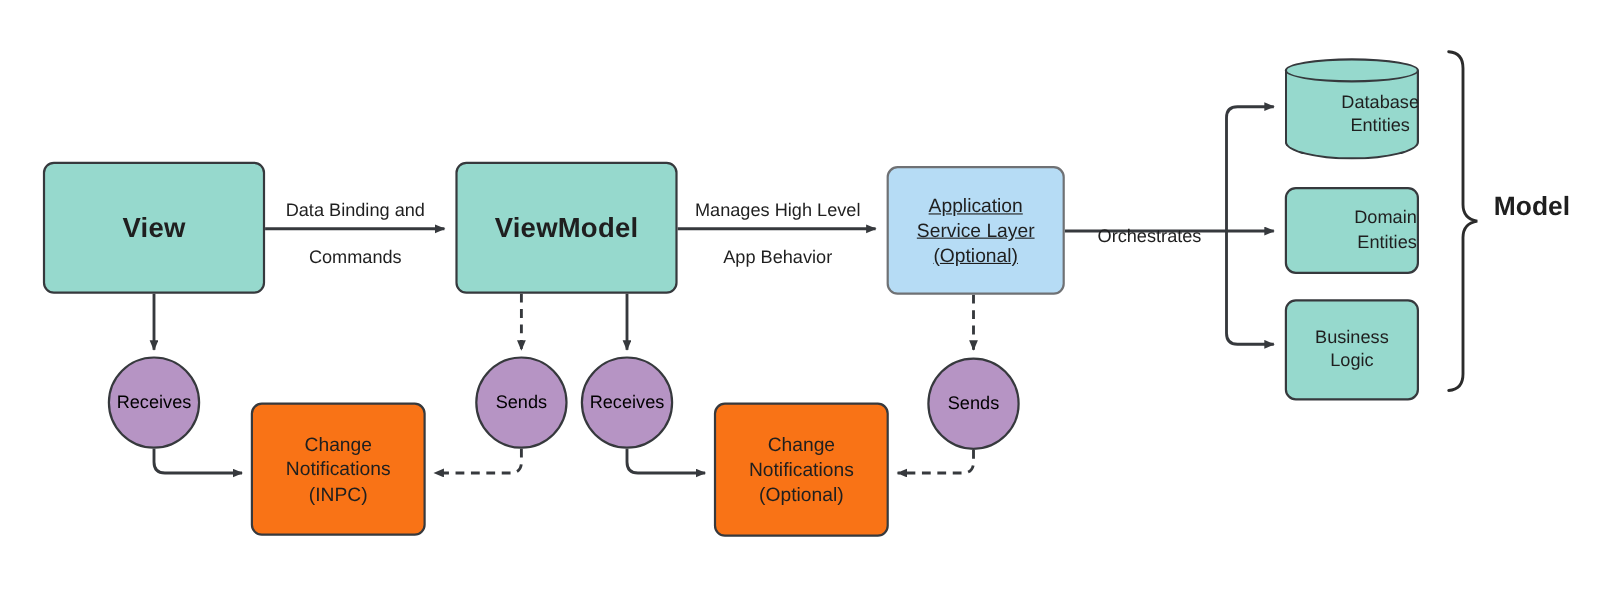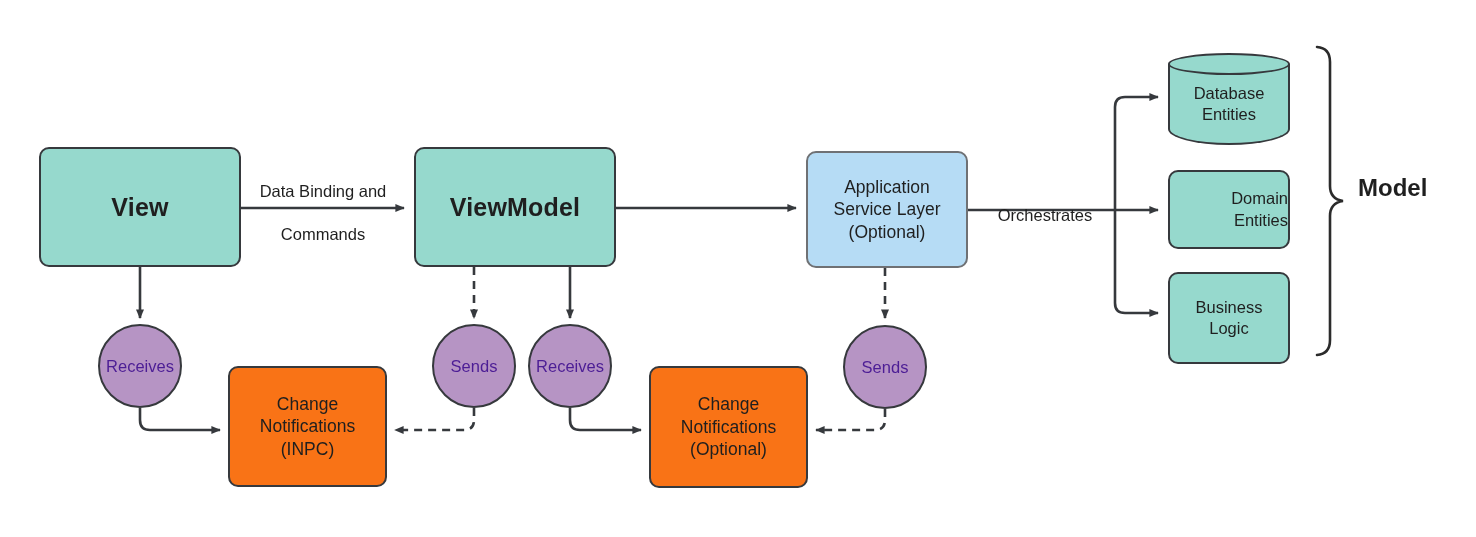--- a/index.html
+++ b/index.html
@@ -18,34 +18,34 @@
     display:flex;align-items:center;justify-content:center;
     text-align:center;
     color:#1f1f1f;
     line-height:1.28;
   }
   .box{
     border:2px solid #36393d;
     border-radius:10px;
   }
   .teal{background:#96d9cd;}
-  .blue{background:#b6dcf5;border-color:#6f7174;}
+  .blue{background:#b6dcf5;border-color:#6f7174;text-decoration:underline;}
   .yellow{background:#f97316;border-color:#36393d;}
 
   .title-lg{font-size:25px;font-weight:bold;letter-spacing:.2px;}
   .txt-md{font-size:17.5px;}
   .txt-sm{font-size:16.5px;}
 
   .circle{
     position:absolute;
     border-radius:50%;
     background:#b694c4;
     border:2px solid #36393d;
     display:flex;align-items:center;justify-content:center;
-    font-size:16.5px;color:#4c1d95;
+    font-size:16.5px;color:#000000;
     box-sizing:border-box;
     text-align:center;
   }
 
   .edge-label{
     position:absolute;
     font-size:16.5px;
     color:#1f1f1f;
     text-align:center;
     line-height:1.3;
@@ -63,21 +63,21 @@
   }
   .cyl .top{
     position:absolute;left:0;right:0;top:0;height:22px;
     background:#96d9cd;
     border:2px solid #36393d;
     border-radius:50%;
     box-sizing:border-box;
   }
   .cyl .label{
     position:absolute;left:0;right:0;top:0;bottom:0;
-    display:flex;align-items:center;justify-content:center;
+    display:flex;align-items:center;justify-content:flex-end;
     text-align:center;font-size:16.5px;color:#1f1f1f;line-height:1.3;
     padding-top:10px;box-sizing:border-box;
   }
   .model-label{
     position:absolute;
     font-size:24px;font-weight:bold;color:#1f1f1f;
   }
 </style>
 </head>
 <body>
@@ -187,18 +187,22 @@
 
   <div class="model-label" style="left:1358px;top:174px;">
     <span>Model</span>
   </div>
 
   <div class="edge-label" style="left:258px;top:160px;width:130px;">
     <div>Data Binding and</div>
     <div>Commands</div>
   </div>
 
+  <div class="edge-label" style="left:627px;top:160px;width:160px;">
+    <div>Manages High Level</div>
+    <div>App Behavior</div>
+  </div>
 
   <div class="edge-label" style="left:989px;top:184px;width:112px;">
     <div>Orchestrates</div>
   </div>
 
 </div>
 
 </body></html>

